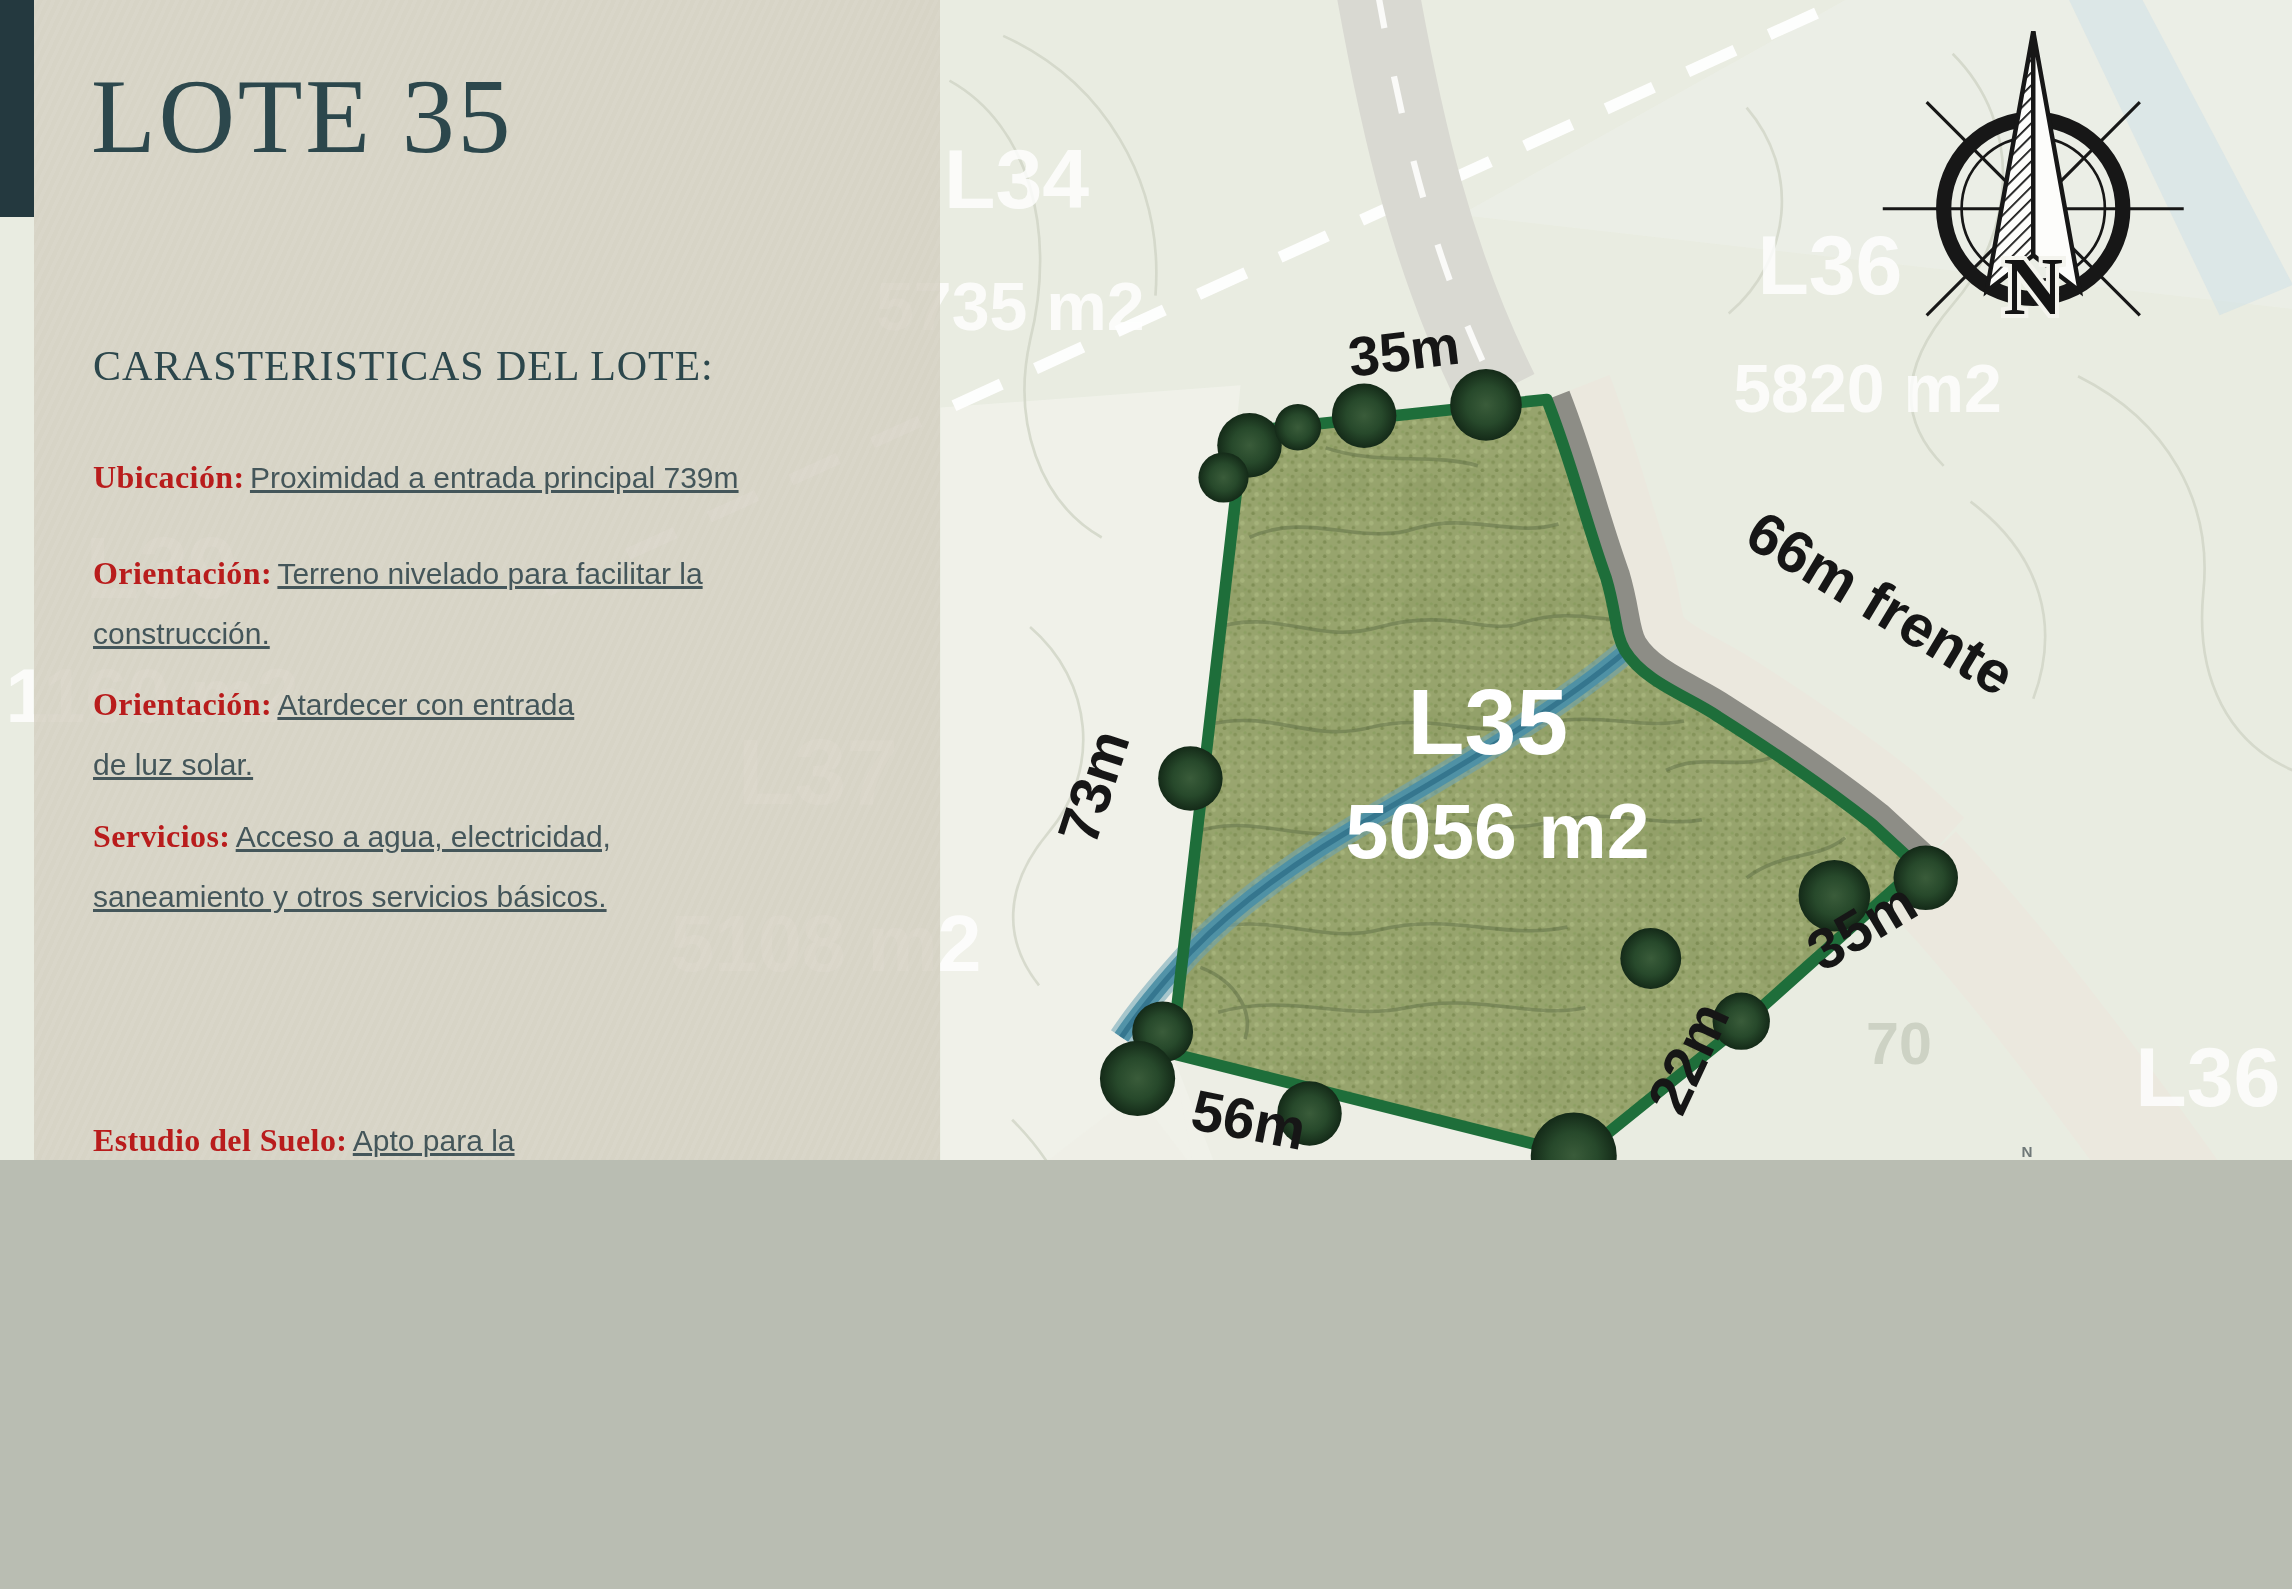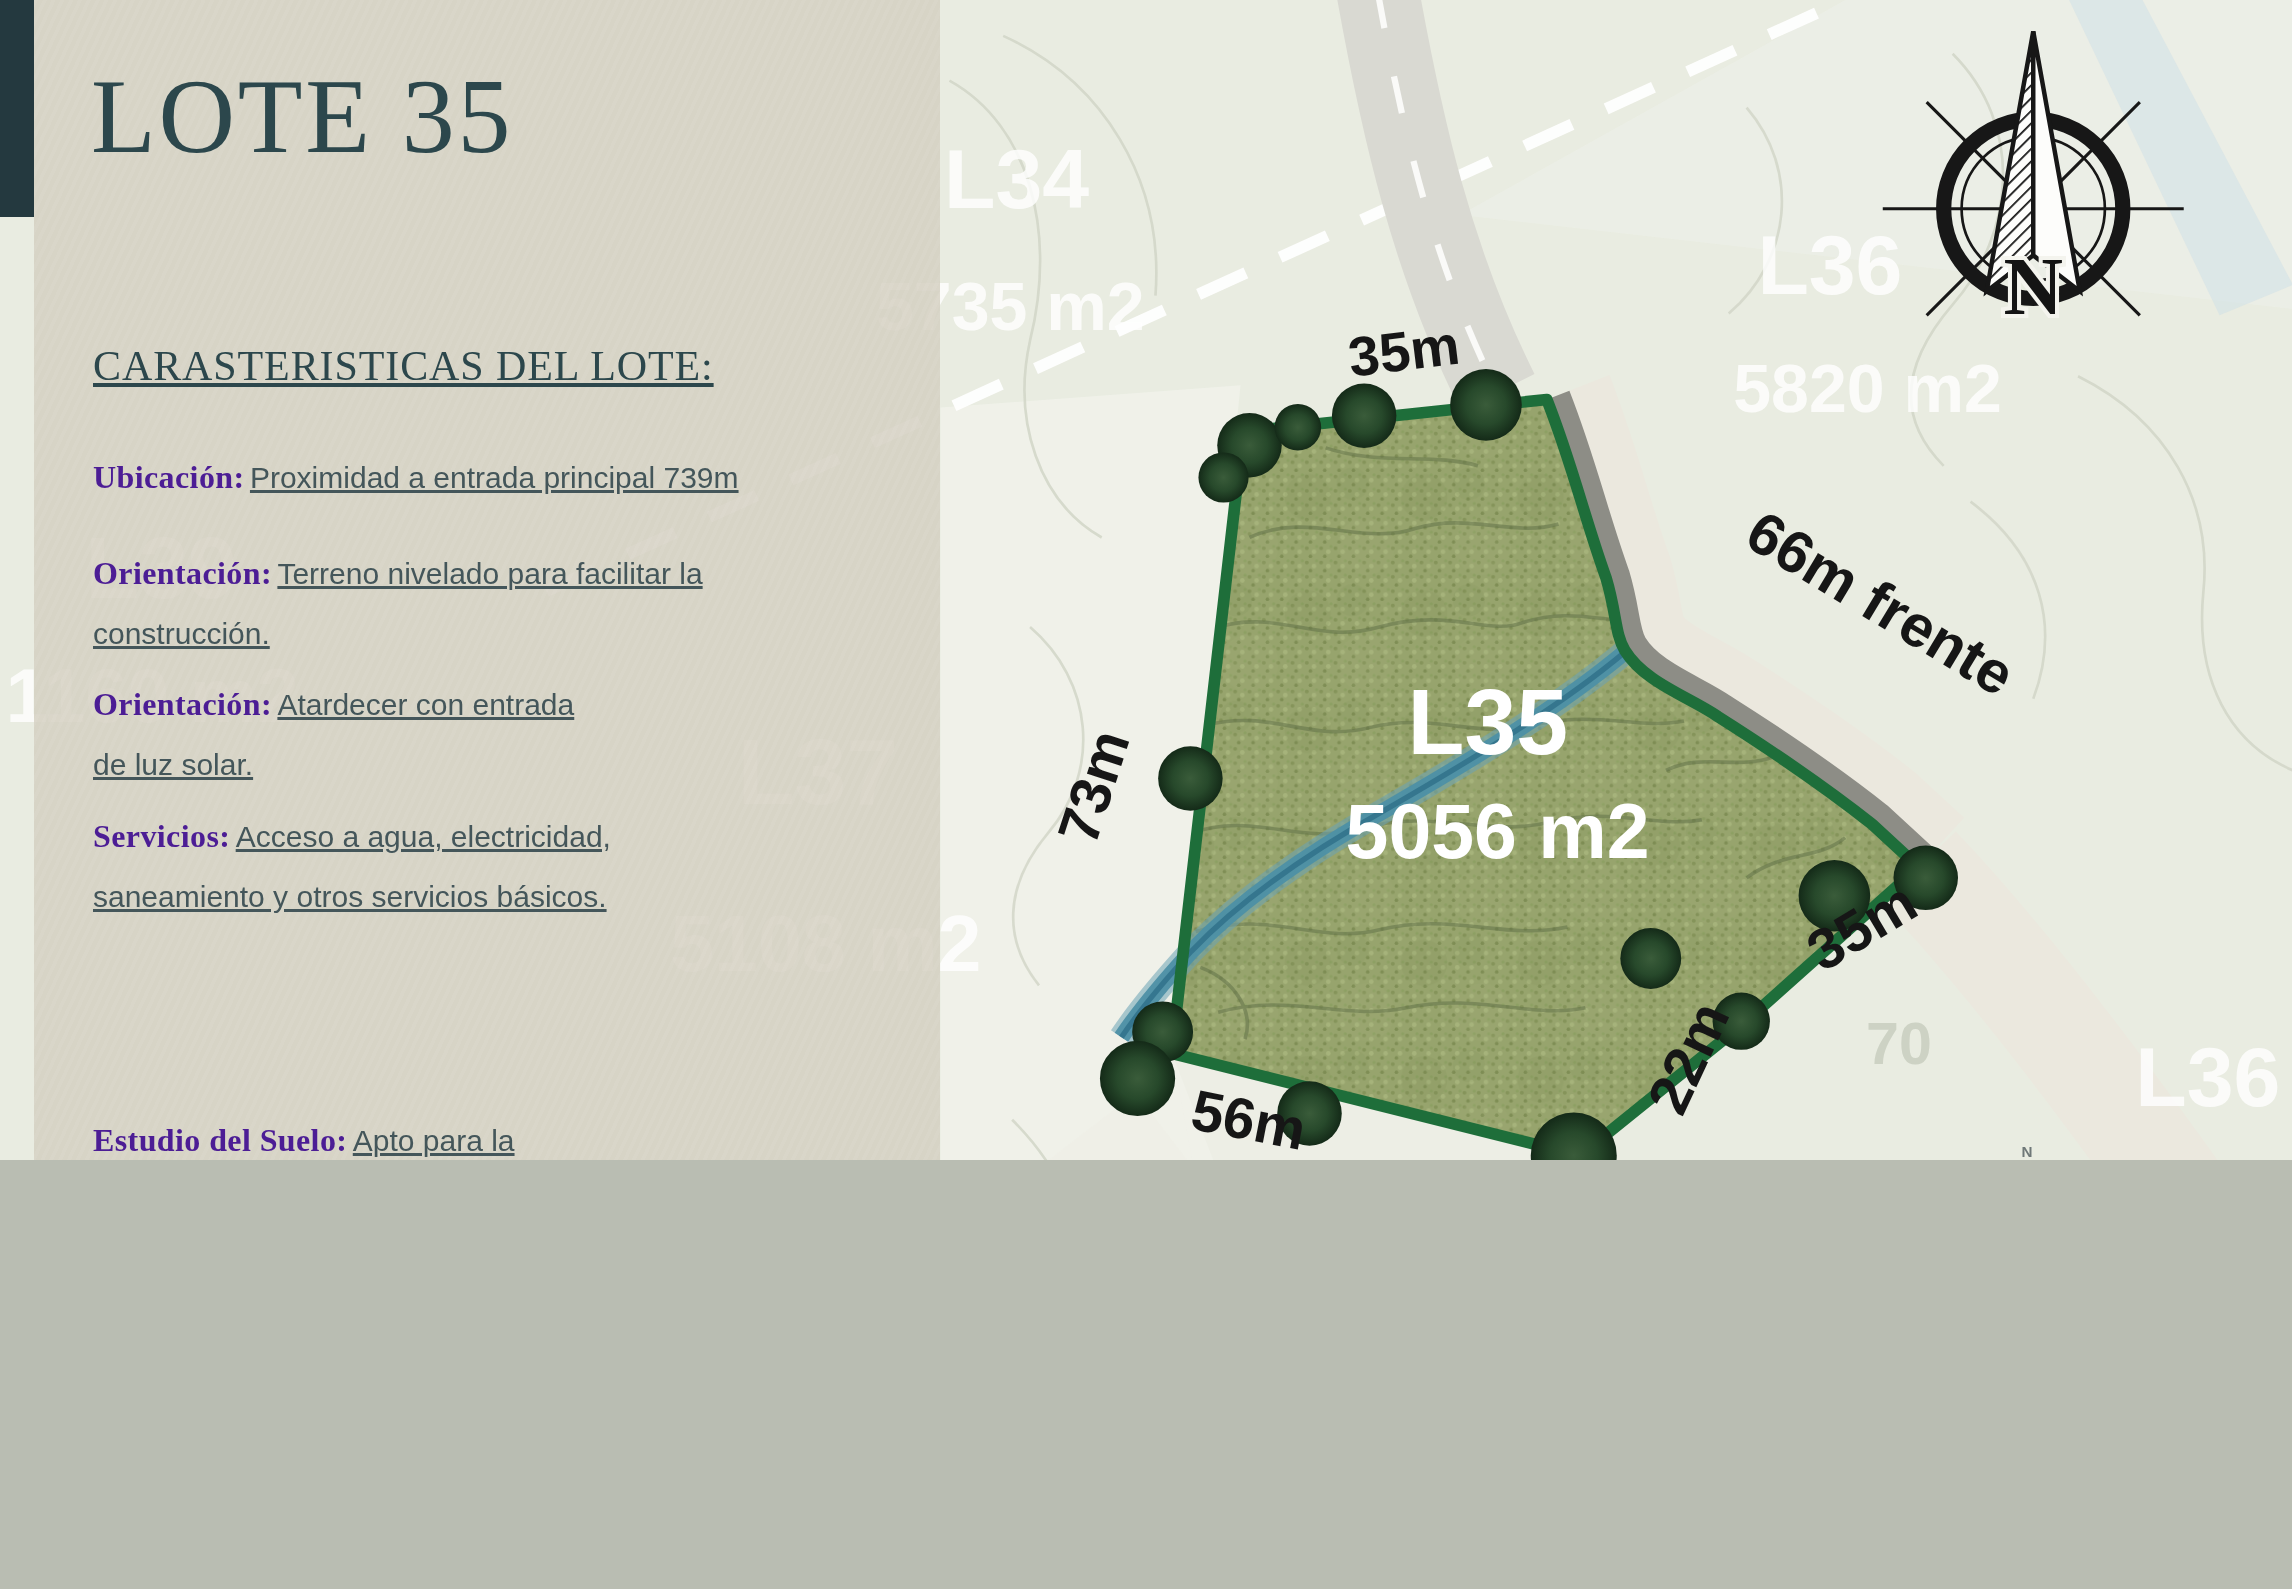--- a/index.html
+++ b/index.html
@@ -10,24 +10,24 @@
   
   .panel{position:absolute;left:34px;top:0;width:906px;height:1590px;
          background:rgba(212,207,193,0.86);}
   .panel::after{content:"";position:absolute;inset:0;
          background:repeating-linear-gradient(115deg,rgba(255,255,255,.05) 0 3.6px,rgba(0,0,0,0) 3.6px 8px);}
   .corner-bar{position:absolute;left:0;top:0;width:34px;height:217px;background:#24393f;}
 
   .title{position:absolute;left:91px;top:56px;font:400 106px "Liberation Serif",serif;
          color:#2c474c;letter-spacing:2.7px;}
   .heading{position:absolute;left:93px;top:342px;font:400 42px "Liberation Serif",serif;
-         color:#2c474c;letter-spacing:0.9px;text-decoration:underline;}
+         color:#2c474c;letter-spacing:0.9px;}
   .feature{position:absolute;left:93px;width:788px;font:400 30px "Liberation Sans",sans-serif;
          color:#44565a;line-height:60px;}
-  .flabel{font:700 32px "Liberation Serif",serif;color:#4c1d95;letter-spacing:0.4px;margin-right:5.4px;}
+  .flabel{font:700 32px "Liberation Serif",serif;color:#b91c1c;letter-spacing:0.4px;margin-right:5.4px;}
   .ftext{white-space:pre-line;text-decoration:underline;}
   .f1{top:448px}.f2{top:544px}.f3{top:675px}.f4{top:807px}.f5{top:939px}.f6{top:1111px}
 
   
   text{font-family:"Liberation Sans",sans-serif;}
   .wm{font-weight:700;fill:#ffffff;opacity:.82;}
   .lotlab{font-weight:700;fill:#ffffff;}
   .meas{font-weight:600;fill:#161616;}
   .cardinal{fill:#6f7878;font-size:17px;font-weight:600;}
   .suncap{font-size:44px;fill:#1b1b1b;font-weight:400;}

